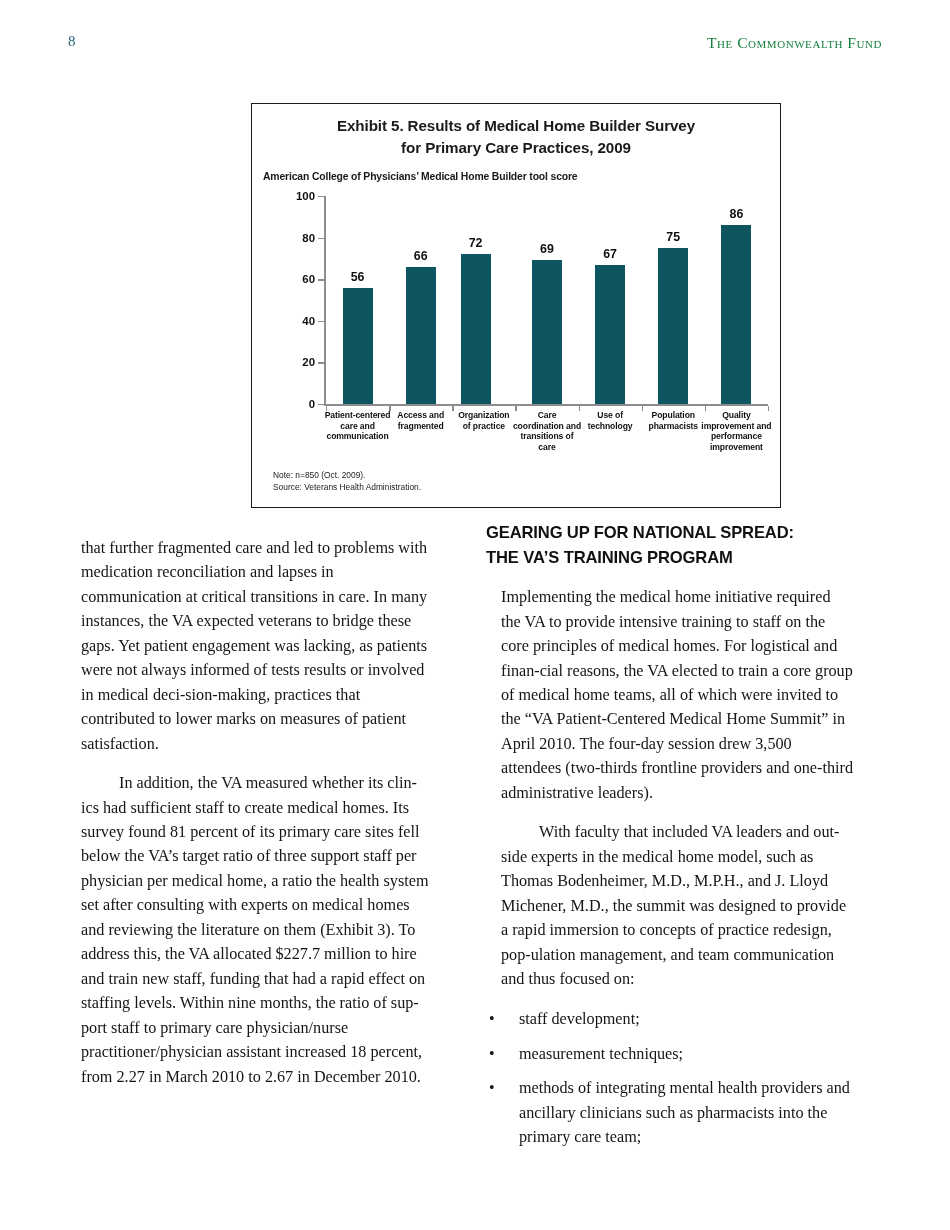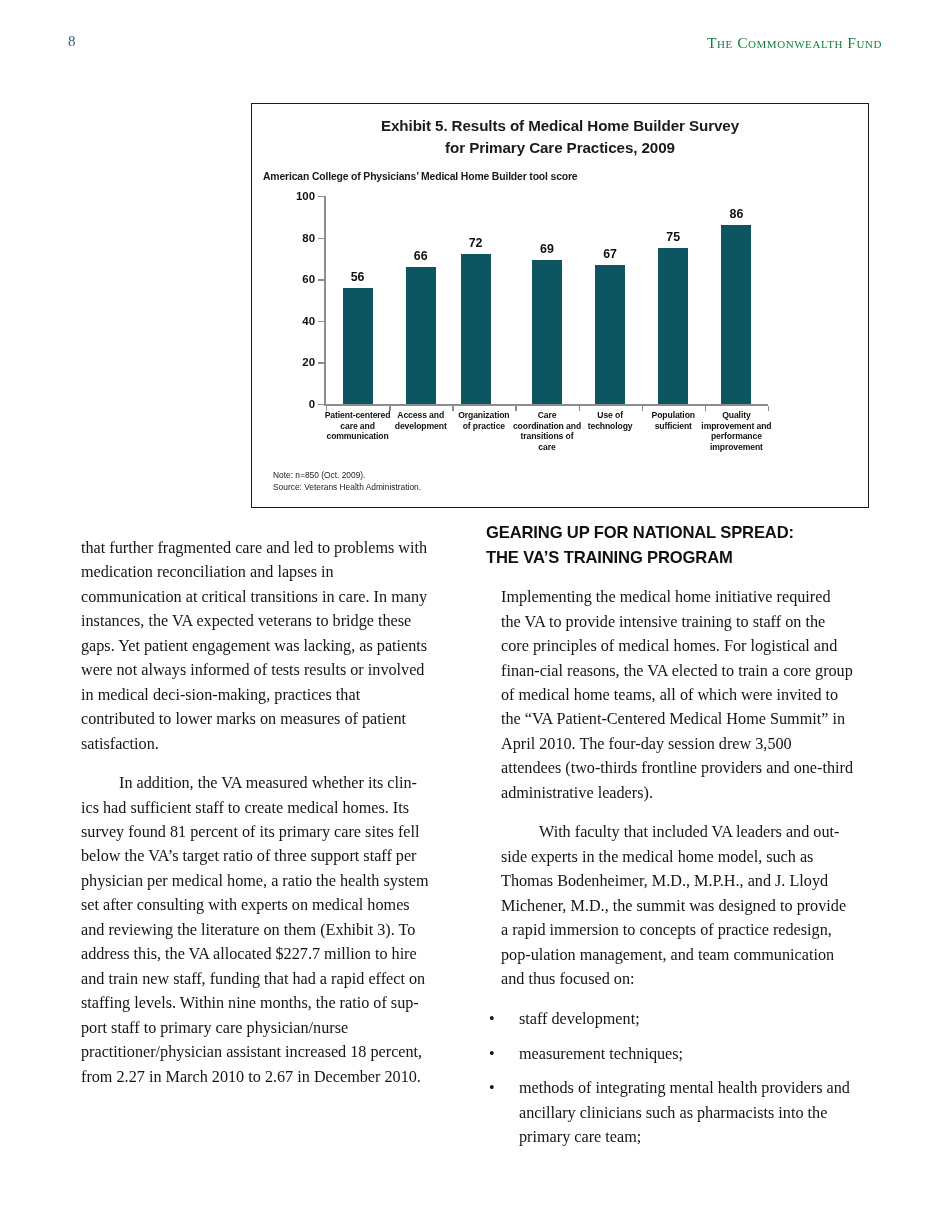--- a/index.html
+++ b/index.html
@@ -42,21 +42,21 @@
     color: #15803d;
     font-variant: small-caps;
     letter-spacing: .55px;
   }
 
   
   #exhibit-figure {
     position: absolute;
     left: 211px;
     top: 87px;
-    width: 618px;
+    width: 530px;
     height: 405px;
     border: 1.6px solid #1b1b1b;
     background: #ffffff;
     box-sizing: border-box;
   }
   .chart-title {
     margin: 0;
     padding: 0;
     font-family: "Liberation Sans", sans-serif;
     font-weight: bold;
@@ -320,25 +320,25 @@
       <div class="x-axis-tick" style="left: 162.286px;"></div>
       <div class="x-axis-tick" style="left: 225.429px;"></div>
       <div class="x-axis-tick" style="left: 288.571px;"></div>
       <div class="x-axis-tick" style="left: 351.714px;"></div>
       <div class="x-axis-tick" style="left: 414.857px;"></div>
       <div class="x-axis-tick" style="left: 478px;"></div>
     </div>
 
   <div id="x-axis-labels">
       <div class="cat-label" style="left: -6px; width: 75.1429px;"><span>Patient-centered</span><br><span>care and</span><br><span>communication</span></div>
-      <div class="cat-label" style="left: 57.1429px; width: 75.1429px;"><span>Access and</span><br><span>development</span></div>
+      <div class="cat-label" style="left: 57.1429px; width: 75.1429px;"><span>Access and</span><br><span>fragmented</span></div>
       <div class="cat-label" style="left: 120.286px; width: 75.1429px;"><span>Organization</span><br><span>of practice</span></div>
       <div class="cat-label" style="left: 183.429px; width: 75.1429px;"><span>Care</span><br><span>coordination and</span><br><span>transitions of</span><br><span>care</span></div>
       <div class="cat-label" style="left: 246.571px; width: 75.1429px;"><span>Use of</span><br><span>technology</span></div>
-      <div class="cat-label" style="left: 309.714px; width: 75.1429px;"><span>Population</span><br><span>sufficient</span></div>
+      <div class="cat-label" style="left: 309.714px; width: 75.1429px;"><span>Population</span><br><span>pharmacists</span></div>
       <div class="cat-label" style="left: 372.857px; width: 75.1429px;"><span>Quality</span><br><span>improvement and</span><br><span>performance</span><br><span>improvement</span></div>
     </div>
 
   <figcaption id="figure-notes">
     <div>Note: n=850 (Oct. 2009).</div>
     <div>Source: Veterans Health Administration.</div>
   </figcaption>
 </figure>
 
 <div id="body-columns">

